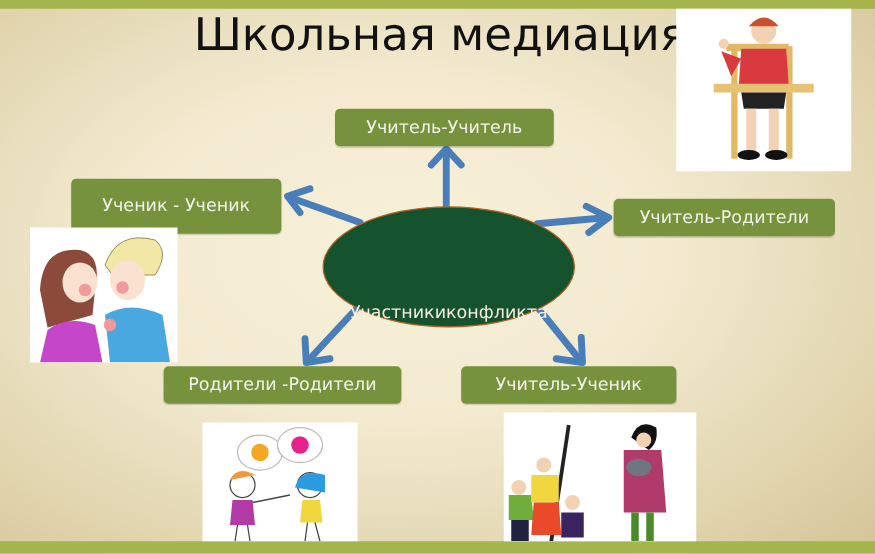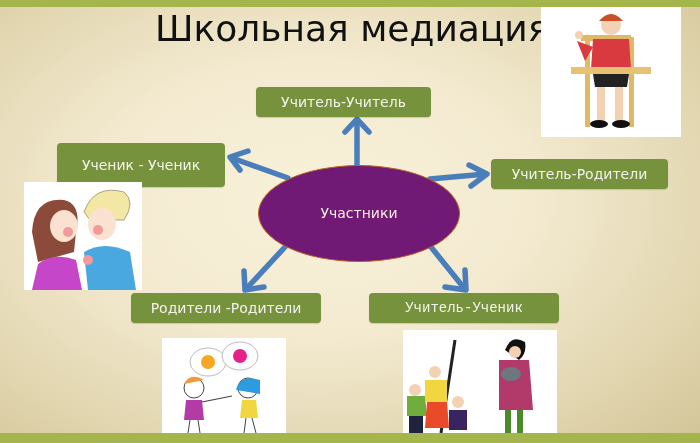--- a/index.html
+++ b/index.html
@@ -17,23 +17,23 @@
     position: absolute; left: 155px; top: 8px; width: 380px;
     font-size: 36px; color: #111; white-space: nowrap; letter-spacing: 0px;
   }
   .box {
     position: absolute; background: #76923c; color: #f4f4ec;
     border-radius: 4px; font-size: 14px; display: flex; align-items: center; justify-content: center;
     white-space: nowrap; box-shadow: 0 1px 1px rgba(0,0,0,0.15);
   }
   .center {
     position: absolute; left: 258px; top: 165px; width: 202px; height: 97px;
-    background: #701a75; border: 1.5px solid #b66022; border-radius: 50%;
+    background: #14532d; border: 1.5px solid #b66022; border-radius: 50%;
     box-sizing: border-box; color: #fbeee0; font-size: 14px;
-    display: flex; flex-direction: row; align-items: center; justify-content: center; line-height: 21px;
+    display: flex; flex-direction: row; align-items: flex-end; justify-content: center; line-height: 21px;
   }
   svg.arrows { position: absolute; left: 0; top: 0; }
   .pic { position: absolute; background: #fff; overflow: hidden; }
 </style>
 </head>
 <body>
 
 <div class="slide"></div>
 <div class="top-bar"></div>
 <div class="bottom-bar"></div>
@@ -60,27 +60,28 @@
     <line x1="285" y1="247" x2="247" y2="288"></line>
     <path d="M244,271 L245,290 L264,287" stroke-linejoin="round"></path>
 
     <line x1="431" y1="247" x2="464" y2="288"></line>
     <path d="M445,287 L466,290 L465,270" stroke-linejoin="round"></path>
   </g>
 </svg>
 
 <div class="center">
   <span>Участники</span>
+  <span>конфликта</span>
 </div>
 
-<div class="box" style="left:256px;top:87px;width:175px;height:30px;">Учитель-Учитель</div>
+<div class="box" style="left:268px;top:87px;width:175px;height:30px;">Учитель-Учитель</div>
 <div class="box" style="left:57px;top:143px;width:168px;height:44px;">Ученик - Ученик</div>
 <div class="box" style="left:491px;top:159px;width:177px;height:30px;">Учитель-Родители</div>
 <div class="box" style="left:131px;top:293px;width:190px;height:30px;">Родители -Родители</div>
-<div class="box" style="left:369px;top:293px;width:190px;height:30px;font-family:Liberation Mono, monospace;">Учитель-Ученик</div>
+<div class="box" style="left:369px;top:293px;width:172px;height:30px;">Учитель-Ученик</div>
 
 <div class="pic" style="left:541px;top:7px;width:140px;height:130px;">
   <svg width="140" height="130" viewBox="0 0 140 130">
     <rect x="40" y="28" width="50" height="6" fill="#e0b866"></rect>
     <rect x="44" y="30" width="5" height="90" fill="#e0b866"></rect>
     <rect x="88" y="30" width="5" height="90" fill="#e0b866"></rect>
     <circle cx="70" cy="18" r="10" fill="#f3d2b4"></circle>
     <path d="M58,14 Q70,0 82,14" fill="#c8502a"></path>
     <path d="M52,32 L88,32 L90,62 L50,62 Z" fill="#d93a3f"></path>
     <path d="M36,34 L44,54 L52,40" fill="#d93a3f"></path>

